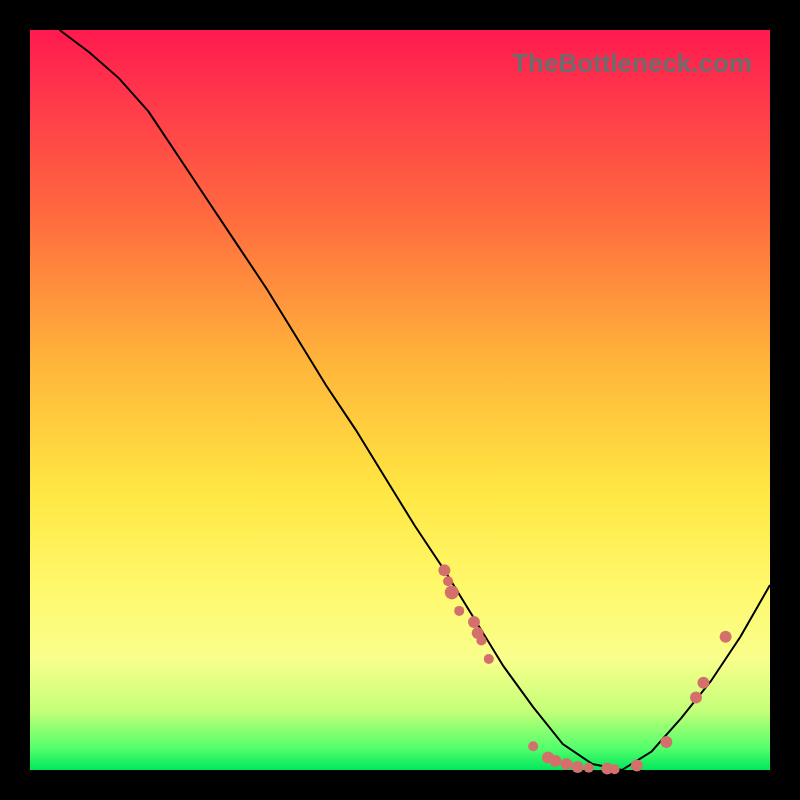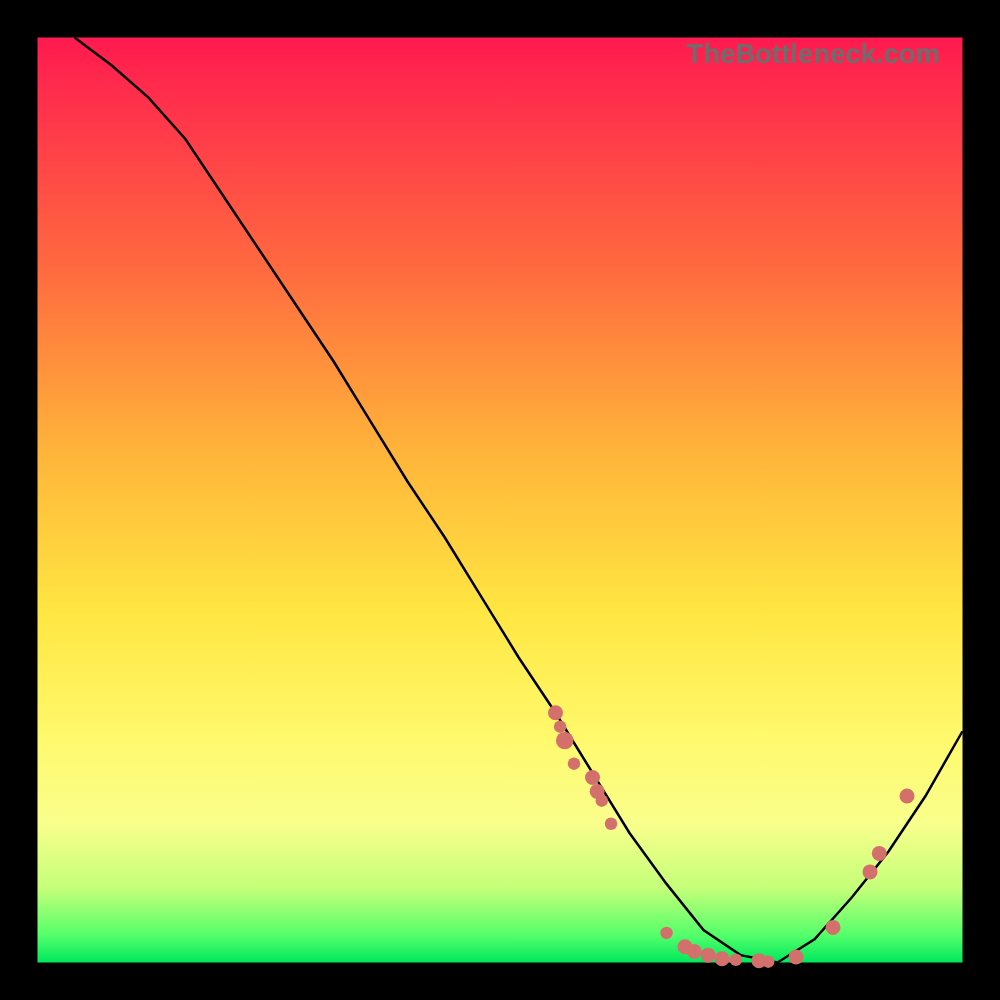--- a/index.html
+++ b/index.html
@@ -32,24 +32,24 @@
       #ffe642 62%,
       #fff86a 75%,
       #f9ff8c 85%,
       #c4ff79 92%,
       #55ff6b 97%,
       #00e85c 100%
     );
   }
   .watermark {
     position: absolute;
-    top: 0;
+    top: 18px;
     right: 18px;
     color: #6d6d6d;
-    font-size: 22px;
+    font-size: 26px;
     font-weight: 600;
     user-select: none;
   }
   svg.curve {
     position: absolute;
     left: 0;
     top: 0;
     width: 740px;
     height: 740px;
     overflow: visible;

